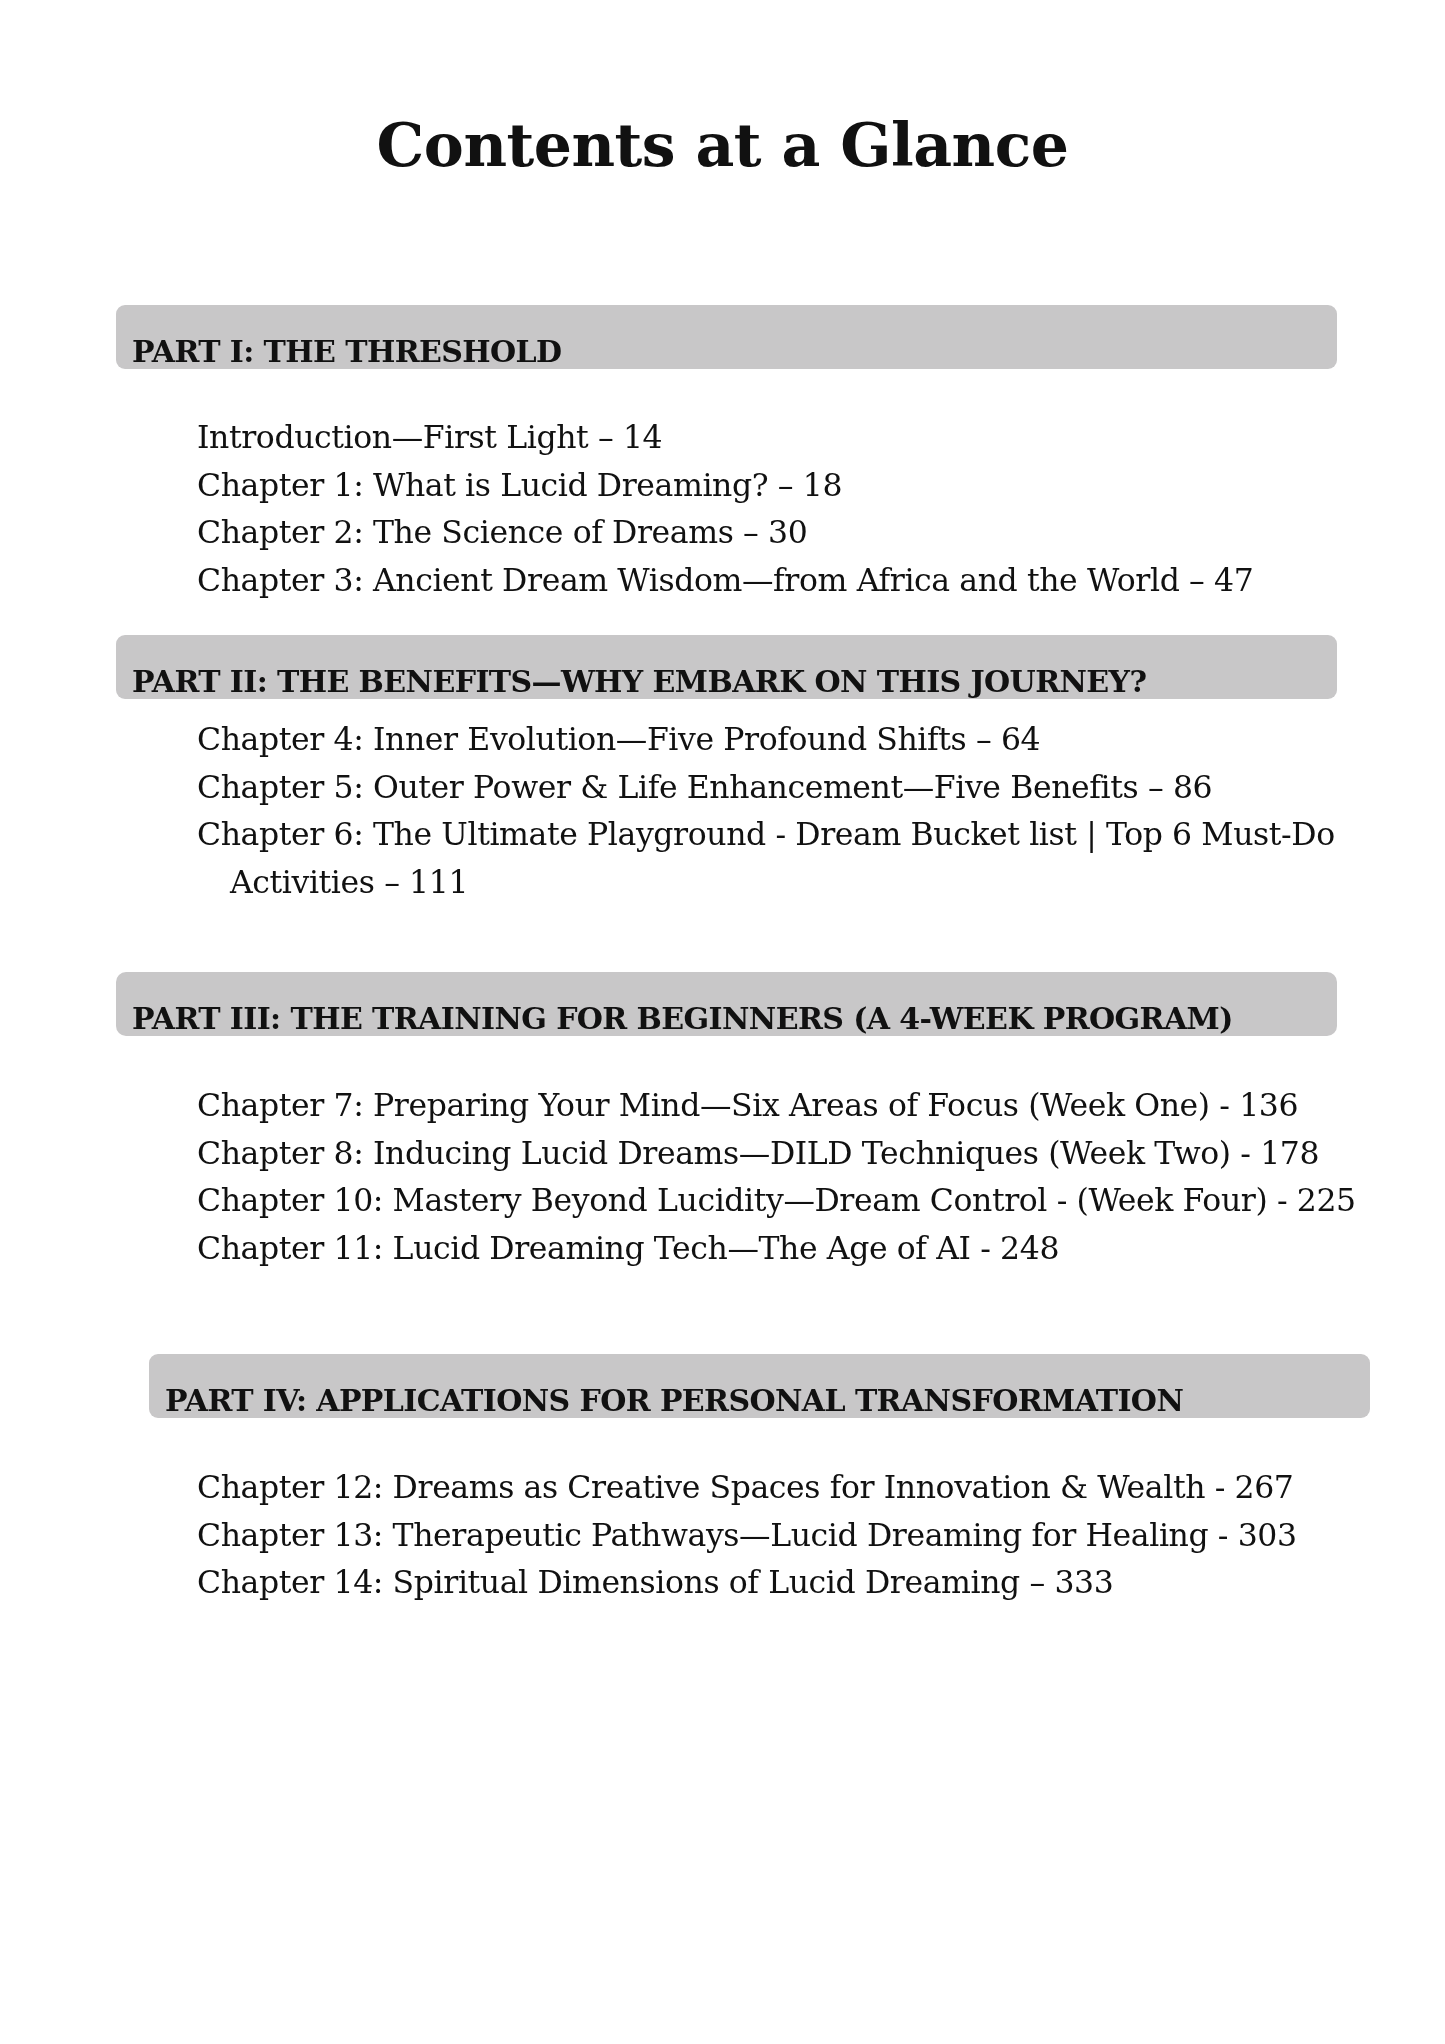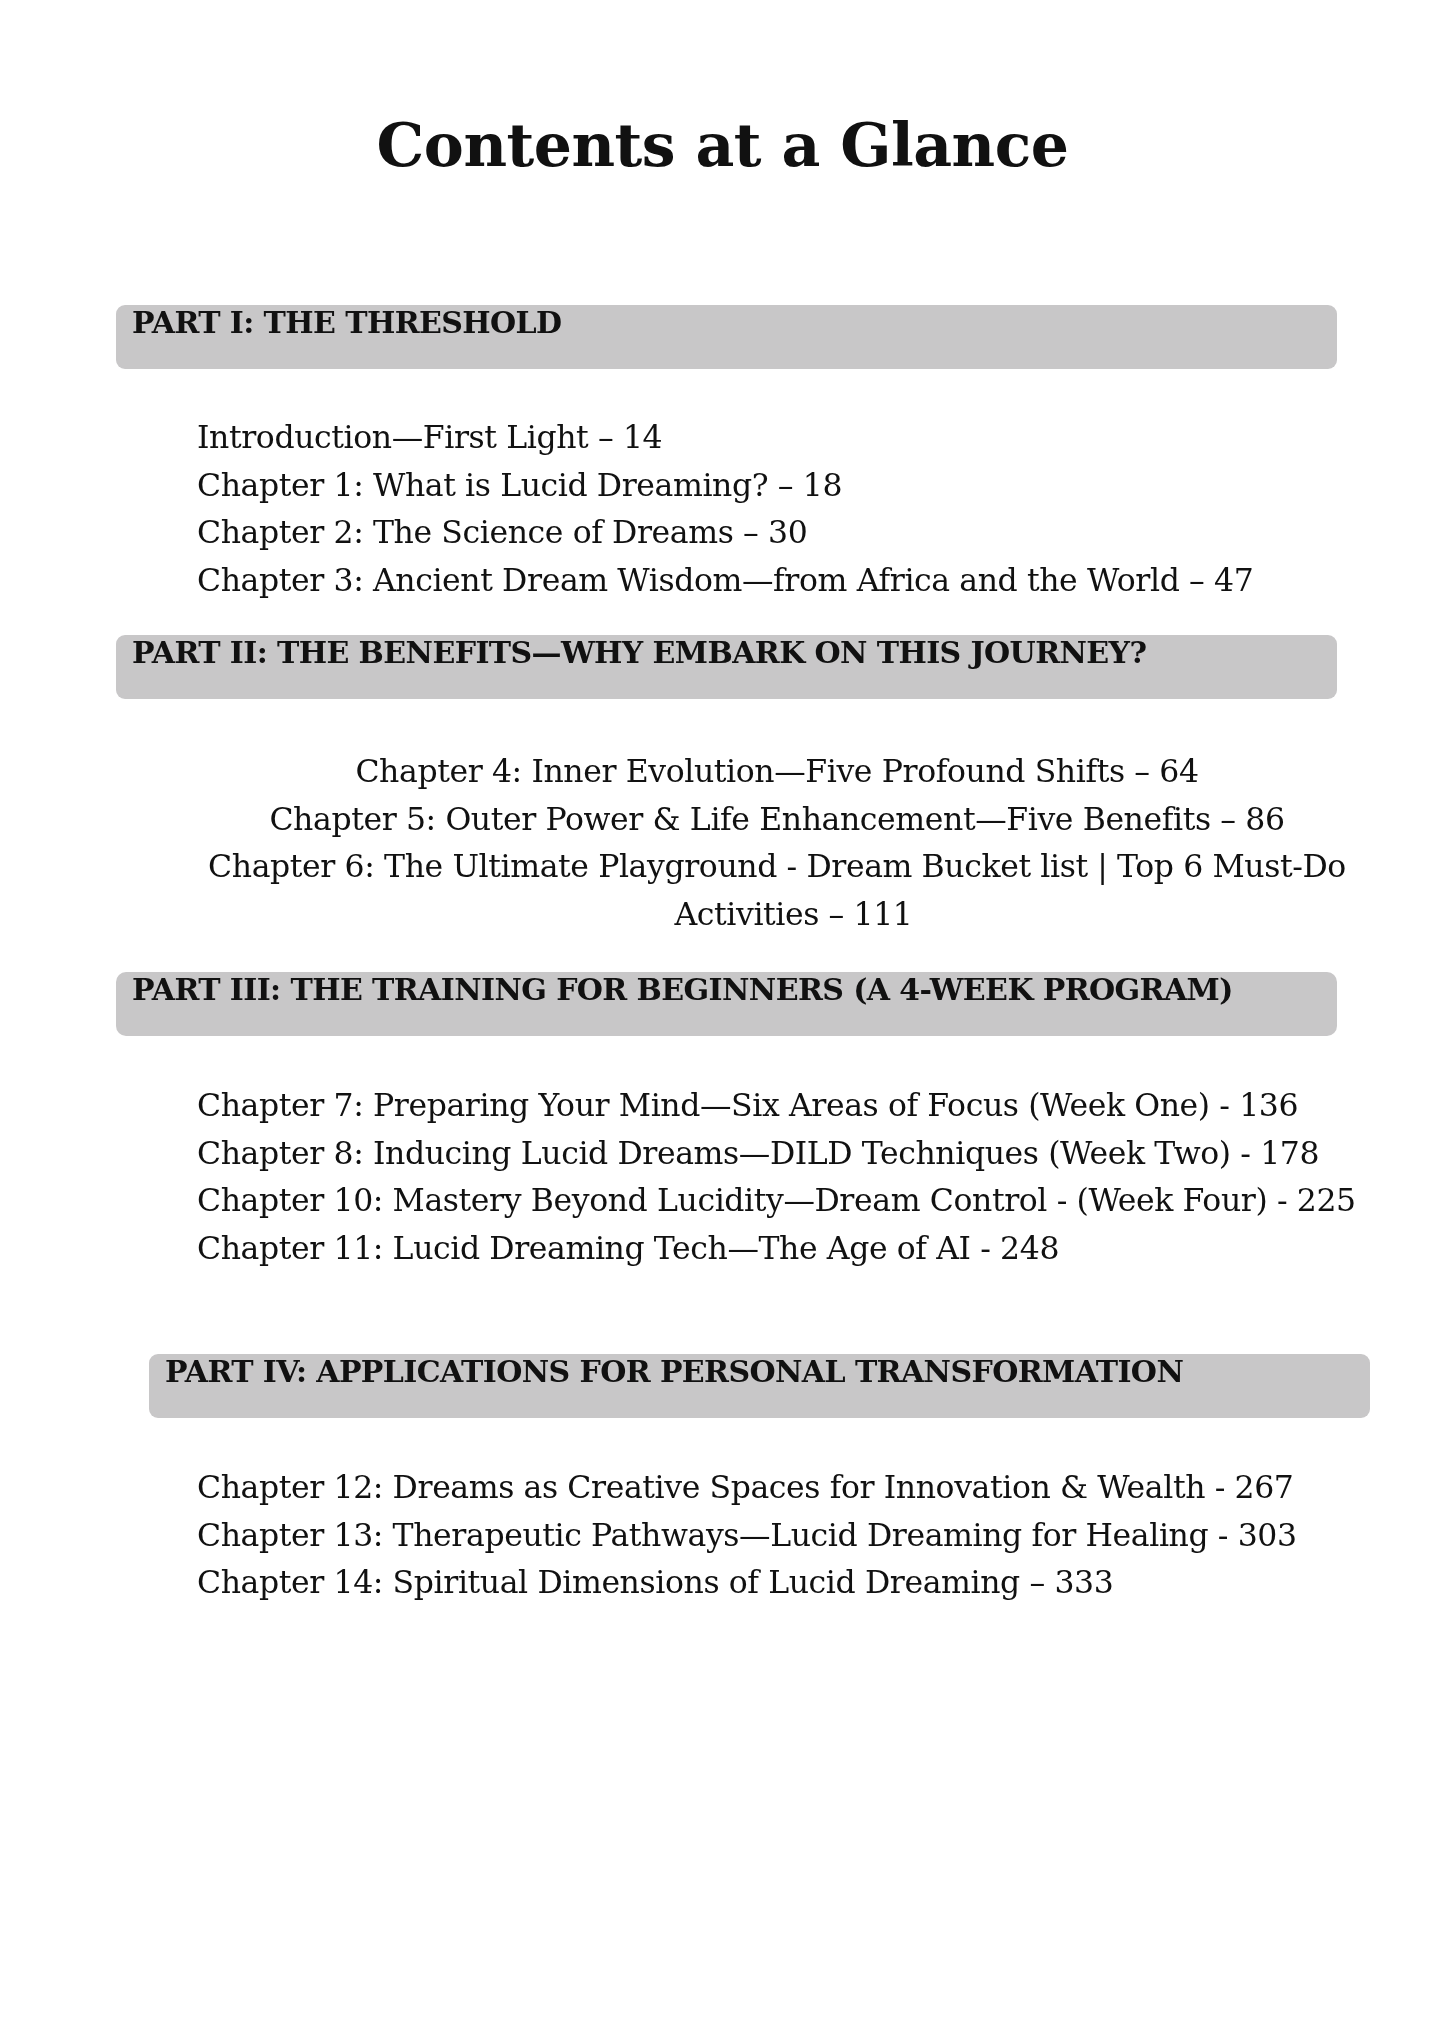--- a/index.html
+++ b/index.html
@@ -2,21 +2,21 @@
 <html><head>
 <meta charset="utf-8">
 <style>
   html, body { margin: 0; padding: 0; background: #ffffff; }
   body { width: 1445px; height: 2044px; position: relative; overflow: hidden;
          font-family: "DejaVu Serif", "Liberation Serif", serif; color: #111111; }
   .title { position: absolute; left: 0; top: 108px; width: 1445px; text-align: center;
            font-size: 60px; font-weight: bold; letter-spacing: -0.5px; line-height: 74px; margin: 0; }
   .part { position: absolute; left: 116px; width: 1221px; height: 64px;
           background: #c8c7c8; border-radius: 9px; box-sizing: border-box; padding-left: 16px;
-          display: flex; align-items: flex-start; }
+          display: flex; align-items: flex-end; }
   .part-label { font-size: 30px; font-weight: bold; letter-spacing: -0.6px; white-space: nowrap; }
   .items { position: absolute; left: 190px; width: 1160px; margin: 7px; padding: 0; list-style: none; }
   .item { font-size: 31.5px; line-height: 47.5px; letter-spacing: -0.4px; white-space: nowrap; }
   .item .cont { display: block; padding-left: 33px; }
 </style>
 </head>
 <body>
 
 <h1 class="title">Contents at a Glance</h1>
 
@@ -26,21 +26,21 @@
 <ul class="items" style="top:407px;">
   <li class="item">Introduction—First Light – 14</li>
   <li class="item">Chapter 1: What is Lucid Dreaming? – 18</li>
   <li class="item">Chapter 2: The Science of Dreams – 30</li>
   <li class="item">Chapter 3: Ancient Dream Wisdom—from Africa and the World – 47</li>
 </ul>
 
 <div class="part" style="top:635px;">
   <span class="part-label">PART II: THE BENEFITS—WHY EMBARK ON THIS JOURNEY?</span>
 </div>
-<ul class="items" style="top:741px;text-align:center;">
+<ul class="items" style="top:709px;">
   <li class="item">Chapter 4: Inner Evolution—Five Profound Shifts – 64</li>
   <li class="item">Chapter 5: Outer Power &amp; Life Enhancement—Five Benefits – 86</li>
   <li class="item">
     <span>Chapter 6: The Ultimate Playground - Dream Bucket list | Top 6 Must-Do</span>
     <span class="cont">Activities – 111</span>
   </li>
 </ul>
 
 <div class="part" style="top:972px;border-radius:10px;">
   <span class="part-label">PART III: THE TRAINING FOR BEGINNERS (A 4-WEEK PROGRAM)</span>

